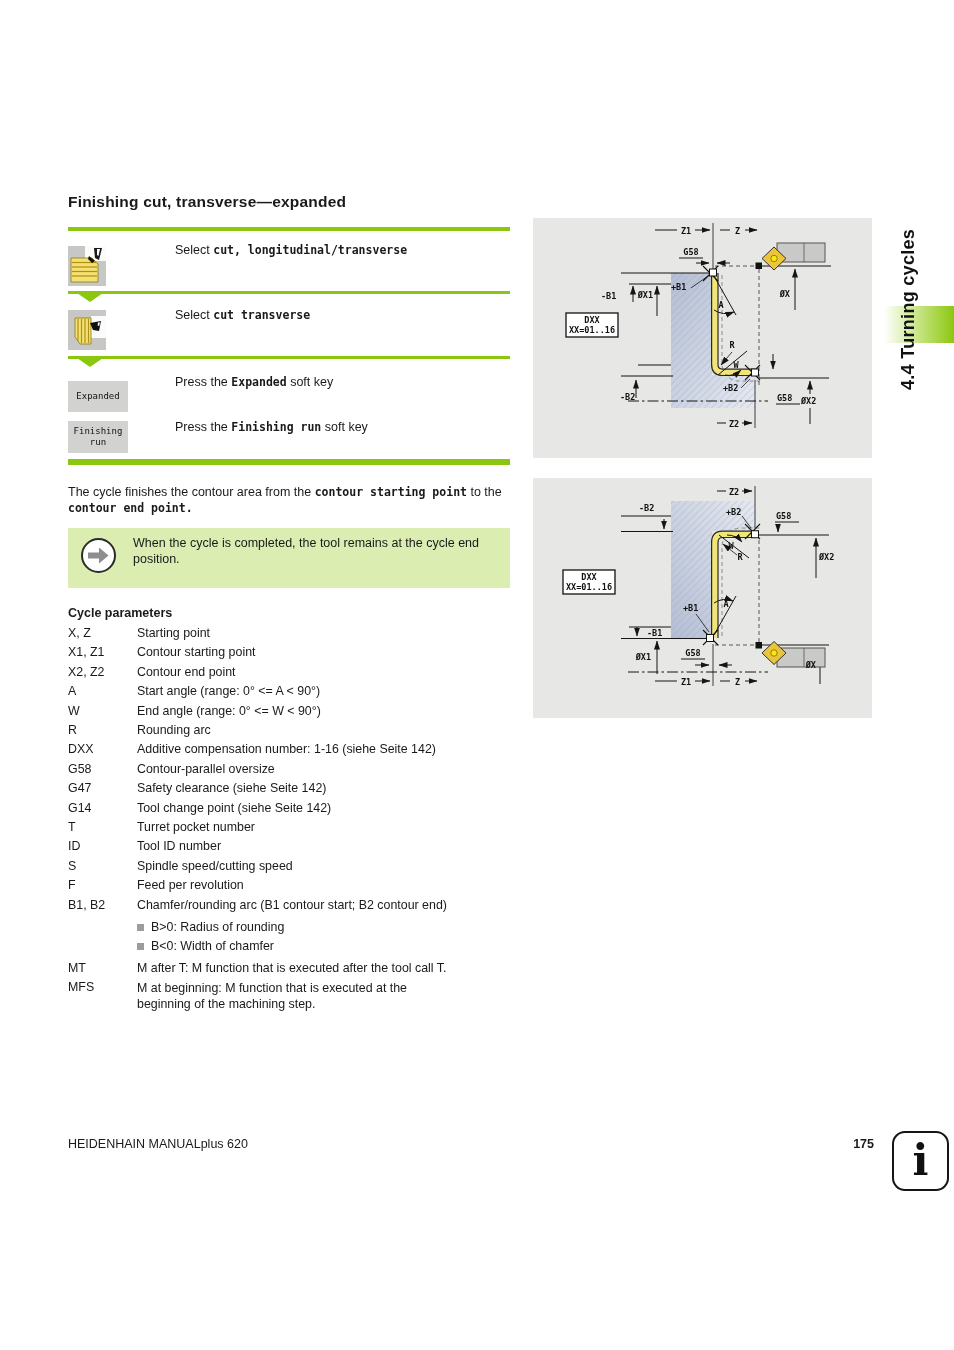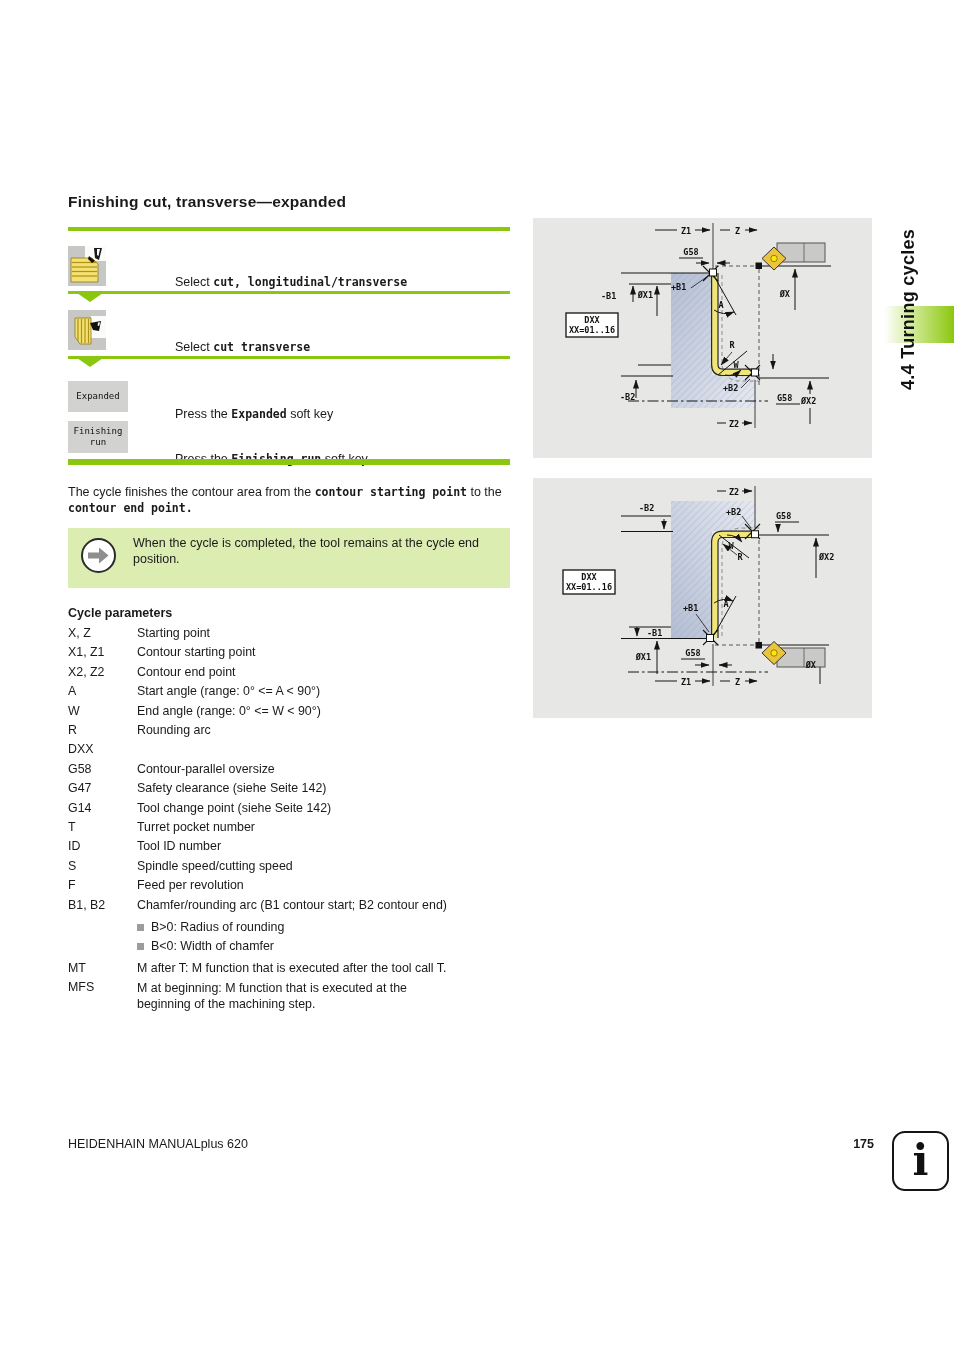--- a/index.html
+++ b/index.html
@@ -8,21 +8,21 @@
   .abs{position:absolute;}
   .title{left:68px;top:178px;font-size:15.5px;font-weight:bold;letter-spacing:0.2px;margin-top:15px;}
   .code{font-family:"DejaVu Sans Mono",monospace;font-weight:bold;font-size:11.5px;}
   .bar{left:68px;width:442px;background:#8CC70F;}
   .bar.b1{top:227px;height:4px;}
   .bar.b2{top:459px;height:6px;}
   .sepline{left:68px;width:442px;height:2.5px;background:#8CC70F;}
   .tri{width:0;height:0;border-left:13px solid transparent;border-right:13px solid transparent;
        border-top:9px solid #8CC70F;left:77px;}
   .stepicon{left:68px;width:38px;height:40px;}
-  .steptext{left:175px;width:335px;font-size:12.5px;margin-top:32px;}
+  .steptext{left:175px;width:335px;font-size:12.5px;}
   .softkey{left:68px;width:60px;background:#d2d2d0;color:#111;text-align:center;
            font-family:"DejaVu Sans Mono",monospace;font-size:9px;display:flex;
            flex-direction:column;justify-content:center;line-height:11px;}
   .para{left:68px;width:445px;font-size:12.5px;line-height:16px;}
   .notebox{left:68px;top:528px;width:442px;height:60px;background:#dcedb2;}
   .noteicon{left:12px;top:9px;width:37px;height:37px;}
   .notetext{left:65px;top:7px;width:372px;font-size:12.5px;line-height:16px;}
   .paramhead{left:68px;top:606px;font-size:12.5px;font-weight:bold;}
   .params{left:68px;top:624px;width:442px;font-size:12.4px;}
   .prow{display:flex;line-height:19.4px;}
@@ -154,20 +154,21 @@
     <div class="prow">
         <span class="pkey">W</span>
         <span class="pdesc">End angle (range: 0° &lt;= W &lt; 90°)</span>
       </div>
     <div class="prow">
         <span class="pkey">R</span>
         <span class="pdesc">Rounding arc</span>
       </div>
     <div class="prow">
         <span class="pkey">DXX</span>
+        <span class="pdesc">Additive compensation number: 1-16 (siehe Seite 142)</span>
       </div>
     <div class="prow">
         <span class="pkey">G58</span>
         <span class="pdesc">Contour-parallel oversize</span>
       </div>
     <div class="prow">
         <span class="pkey">G47</span>
         <span class="pdesc">Safety clearance (siehe Seite 142)</span>
       </div>
     <div class="prow">

